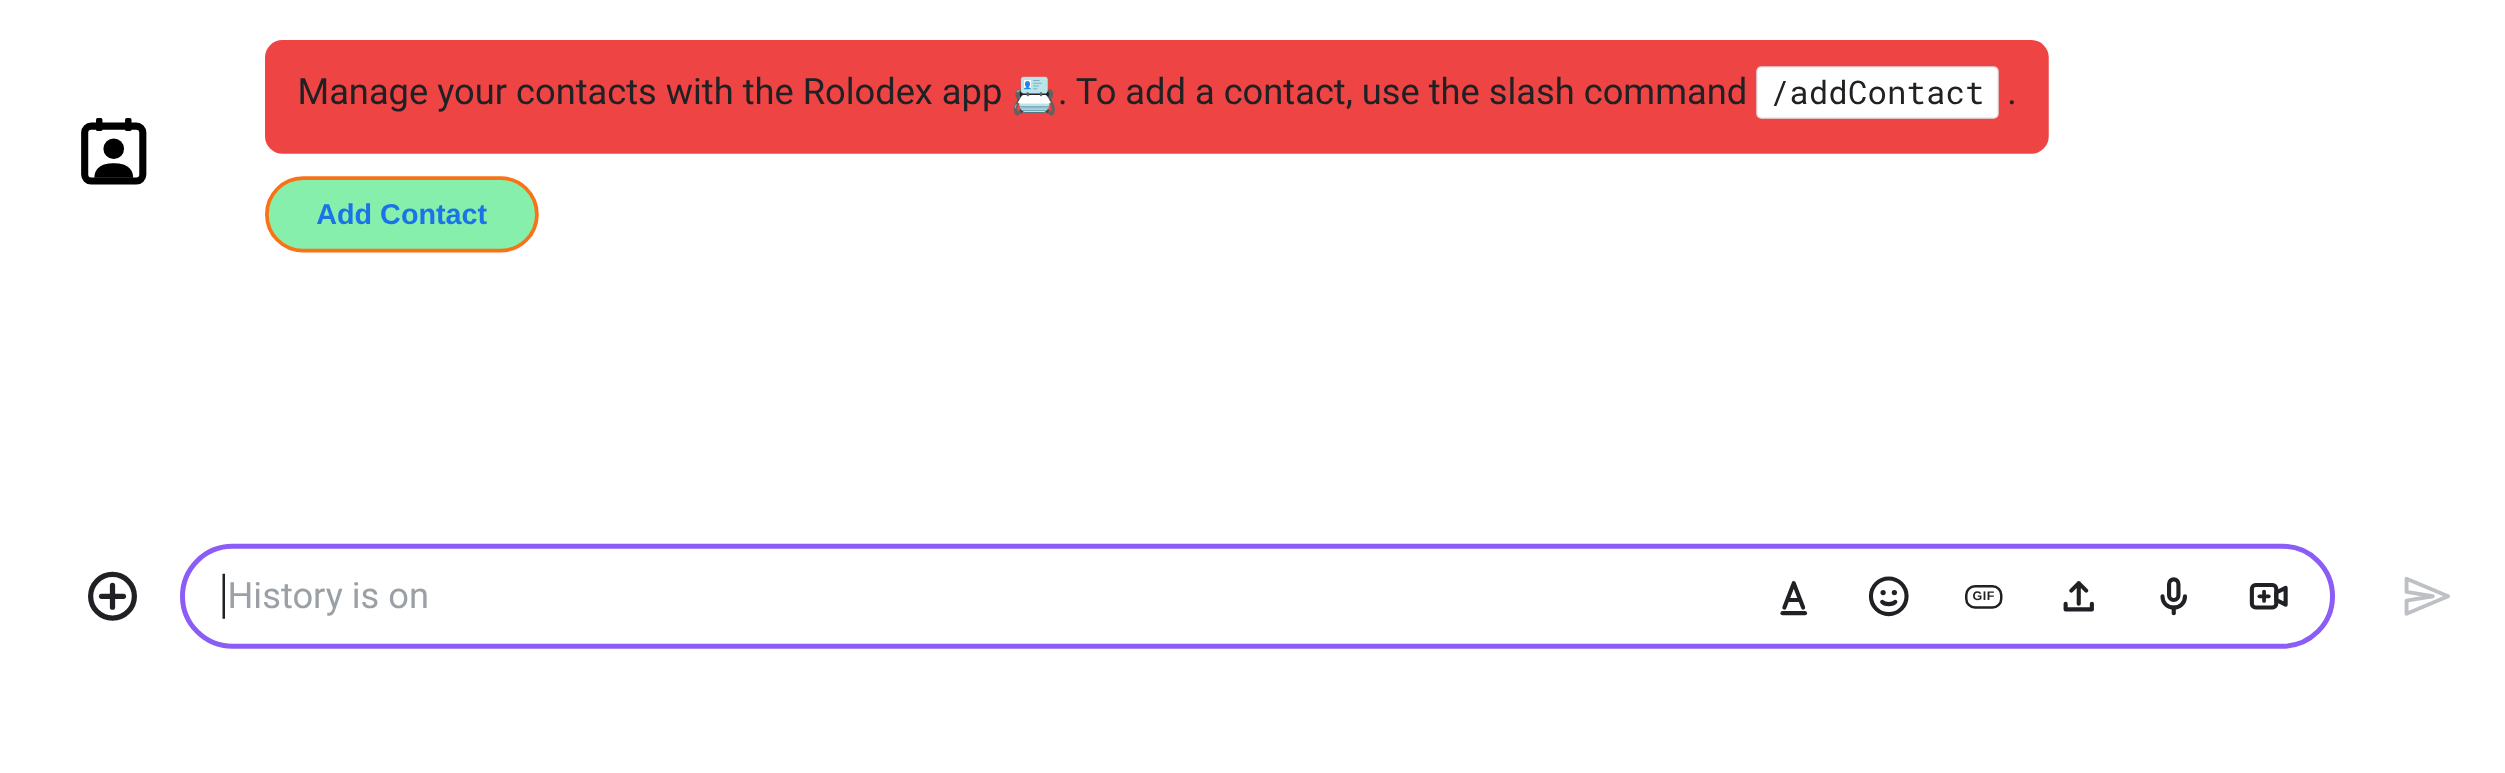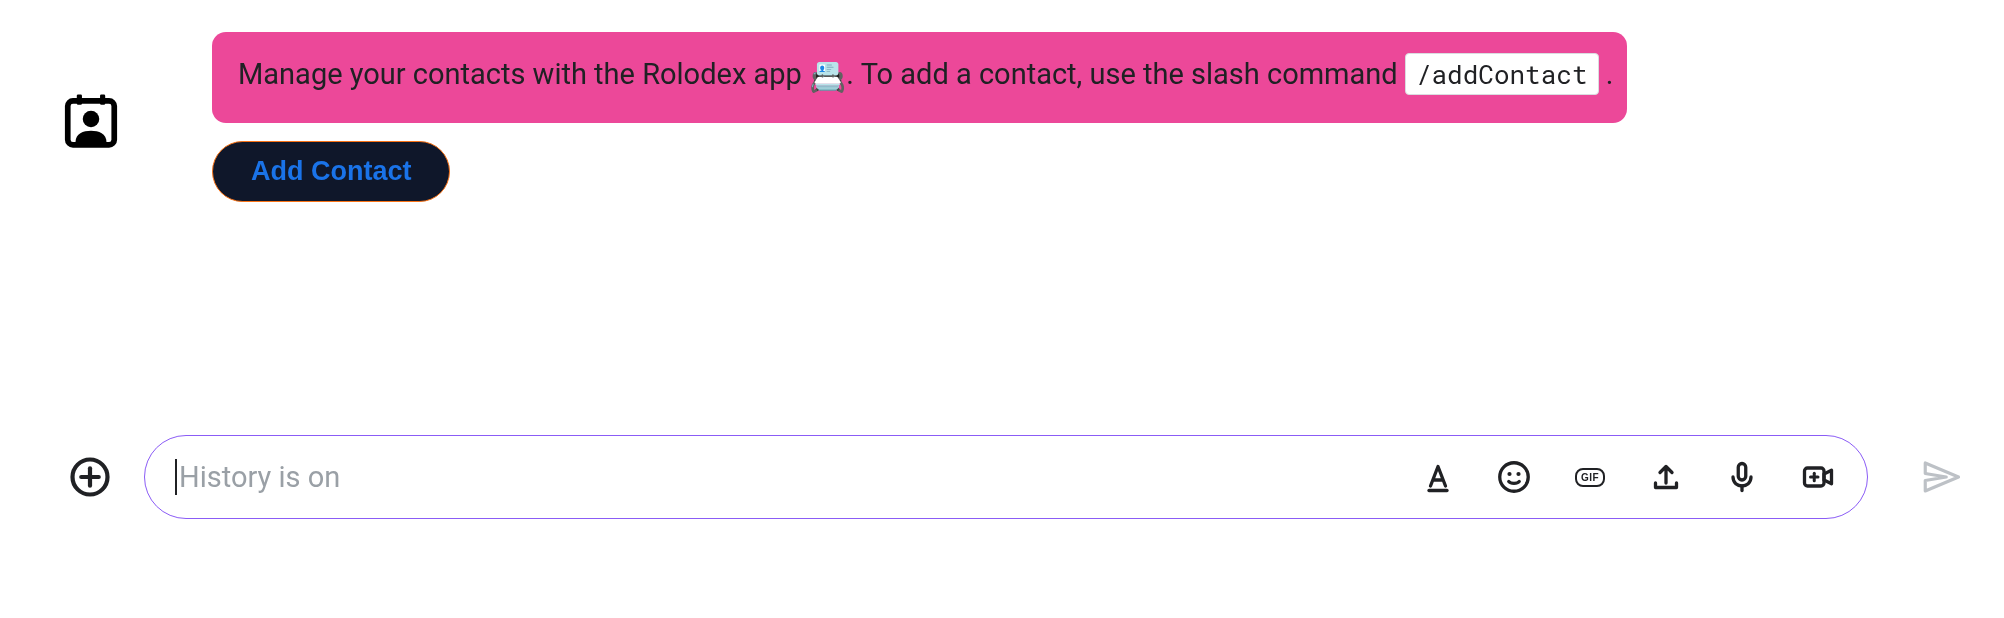--- a/index.html
+++ b/index.html
@@ -47,23 +47,23 @@
       padding: 2px 12px;
       border-radius: 6px;
     }
     .timestamp {
       color: #5f6368;
       font-size: 26px;
       font-weight: 500;
       margin-left: 16px;
     }
     .bubble {
-      background: #ec4899;
+      background: #ef4444;
       border-radius: 14px;
-      padding: 20px 14px 22px 26px;
+      padding: 20px 26px 22px 26px;
       font-size: 29px;
       color: #202124;
       line-height: 1.55;
       display: inline-block;
       max-width: 1700px;
     }
     .inline-cmd {
       background: #fff;
       border: 1px solid #dadce0;
       border-radius: 4px;
@@ -76,26 +76,26 @@
     .inline-emoji {
       font-size: 30px;
       vertical-align: -3px;
     }
     .action-row {
       margin-top: 18px;
     }
     .pill-button {
       display: inline-flex;
       align-items: center;
-      border: 1px solid #f97316;
+      border: 3px solid #f97316;
       border-radius: 34px;
-      background: #0f172a;
+      background: #86efac;
       color: #1a73e8;
       font-weight: 600;
-      font-size: 27px;
+      font-size: 23px;
       padding: 14px 38px;
       cursor: pointer;
     }
     .compose-area {
       position: absolute;
       left: 60px;
       top: 435px;
       right: 38px;
       display: flex;
       align-items: center;
@@ -106,21 +106,21 @@
       height: 48px;
       display: flex;
       align-items: center;
       justify-content: center;
       cursor: pointer;
       margin-left: 6px;
     }
     .plus-btn svg { width: 42px; height: 42px; }
     .compose-box {
       flex: 1;
-      border: 1px solid #8b5cf6;
+      border: 4px solid #8b5cf6;
       border-radius: 44px;
       height: 84px;
       display: flex;
       align-items: center;
       padding: 0 24px 0 30px;
     }
     .compose-input-wrap {
       flex: 1;
       display: flex;
       align-items: center;

